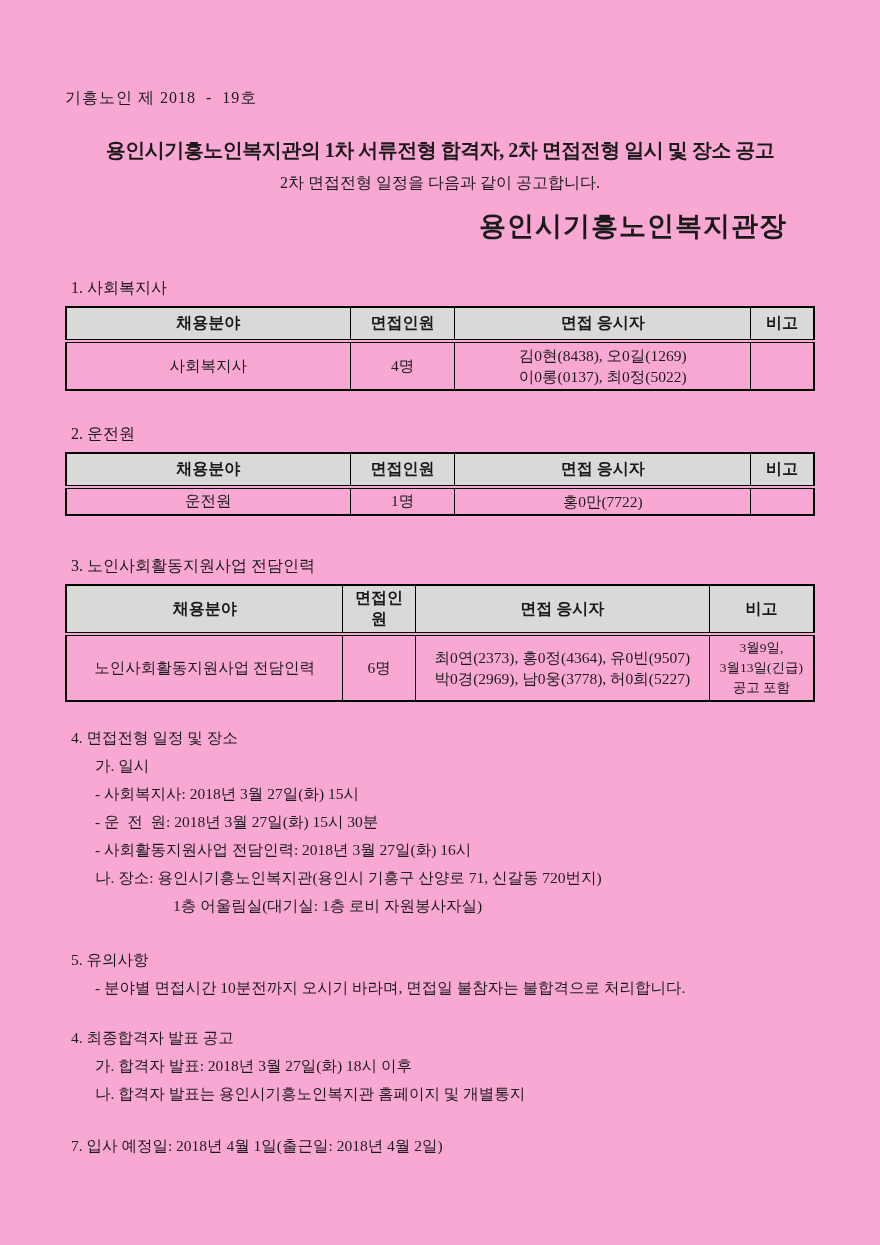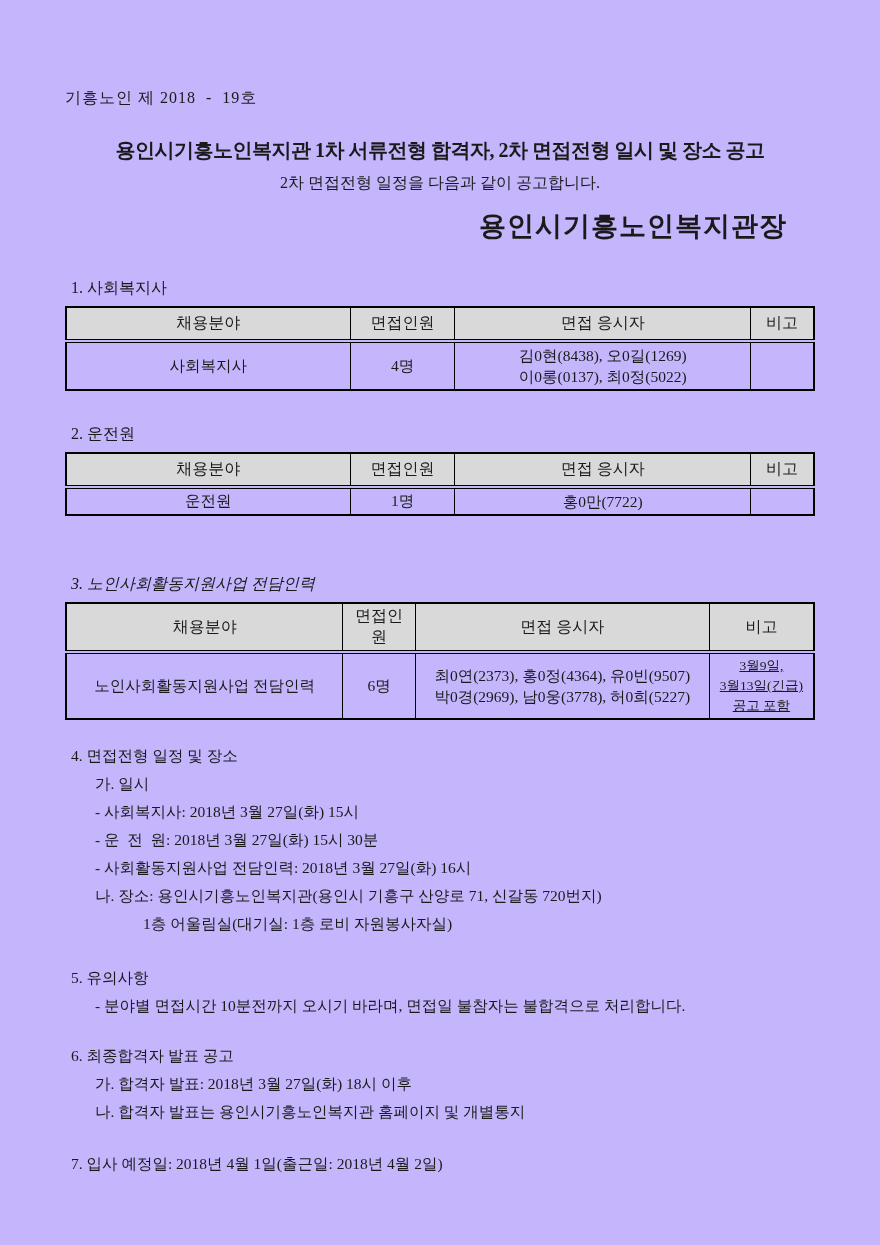--- a/index.html
+++ b/index.html
@@ -6,21 +6,21 @@
   html, body { background: #ffffff; }
   body {
     font-family: "Liberation Serif", "DejaVu Serif", serif;
     color: #1a1a1a;
   }
   .page {
     position: relative;
     width: 880px;
     height: 1245px;
     margin: 0 auto;
-    background: #c4b5fd;
+    background: #f9a8d4;
     padding: 88px 65px 0 65px;
     overflow: hidden;
   }
   .pre { white-space: pre-wrap; }
 
   .doc-no { font-size: 16px; letter-spacing: 1px; white-space: pre; }
 
   .title {
     margin-top: 28px;
     text-align: center;
@@ -37,76 +37,76 @@
     text-align: right;
     padding-right: 28px;
     font-size: 27px;
     font-weight: bold;
     letter-spacing: 1px;
   }
 
   .sec-label { font-size: 16px; margin-left: 6px; }
   .sec-label-1 { margin-top: 34px; }
   .sec-label-2 { margin-top: 33px; }
-  .sec-label-3 { margin-top: 58px; font-style: italic; }
+  .sec-label-3 { margin-top: 40px; }
 
   table.t {
     margin-top: 7px;
     width: 750px;
     border-collapse: collapse;
     table-layout: fixed;
     border: 2px solid #000;
     font-size: 15.5px;
   }
   table.t th, table.t td {
     border: 1px solid #000;
     text-align: center;
     vertical-align: middle;
     padding: 2px 4px;
     overflow: hidden;
   }
   table.t thead th {
     background: var(--header_bg, #d9d9d9);
-    font-weight: normal;
+    font-weight: bold;
     font-size: 16px;
     height: 34px;
     border-bottom: 4px double #000;
     margin-left: 40px;
   }
   .t1 td { height: 45px; }
   .t2 td { height: 16px; }
   .t3 td { height: 64px; }
   .t1 .c1, .t2 .c1 { width: 38%; }
   .t1 .c2, .t2 .c2 { width: 14%; }
   .t1 .c3, .t2 .c3 { width: 39.5%; }
   .t1 .c4, .t2 .c4 { width: 8.5%; }
   .t3 .c1 { width: 37%; }
   .t3 .c2 { width: 9.7%; }
   .t3 .c3 { width: 39.3%; }
   .t3 .c4 { width: 14%; }
   .cell-lines div { line-height: 21px; }
-  .note-small div { font-size: 13.5px; line-height: 20px; text-decoration: underline; }
+  .note-small div { font-size: 13.5px; line-height: 20px; }
 
   .body-sec { font-size: 15.5px; }
   .body-sec .sec-title { margin-left: 6px; line-height: 28px; }
   .body-sec .lvl1 { margin-left: 30px; line-height: 28px; }
-  .body-sec .lvl2 { margin-left: 78px; line-height: 28px; }
+  .body-sec .lvl2 { margin-left: 108px; line-height: 28px; }
   .sec-schedule { margin-top: 22px; }
   .sec-notice { margin-top: 26px; }
   .sec-final { margin-top: 22px; }
   .sec-start { margin-top: 24px; }
 </style>
 </head>
 <body>
 
 <div class="page">
 
   <div class="doc-no">기흥노인 제 2018  -  19호</div>
 
-  <div class="title">용인시기흥노인복지관 1차 서류전형 합격자, 2차 면접전형 일시 및 장소 공고</div>
+  <div class="title">용인시기흥노인복지관의 1차 서류전형 합격자, 2차 면접전형 일시 및 장소 공고</div>
 
   <div class="subtitle">2차 면접전형 일정을 다음과 같이 공고합니다.</div>
 
 
   <div class="issuer">용인시기흥노인복지관장</div>
 
   <div class="sec-label sec-label-1">1. 사회복지사</div>
   <table class="t t1">
     <colgroup>
         <col class="c1">
@@ -205,21 +205,21 @@
     <div class="lvl1 pre">나. 장소: 용인시기흥노인복지관(용인시 기흥구 산양로 71, 신갈동 720번지)</div>
     <div class="lvl2 pre">1층 어울림실(대기실: 1층 로비 자원봉사자실)</div>
   </div>
 
   <div class="body-sec sec-notice">
     <div class="sec-title pre">5. 유의사항</div>
     <div class="lvl1 pre">- 분야별 면접시간 10분전까지 오시기 바라며, 면접일 불참자는 불합격으로 처리합니다.</div>
   </div>
 
   <div class="body-sec sec-final">
-    <div class="sec-title pre">6. 최종합격자 발표 공고</div>
+    <div class="sec-title pre">4. 최종합격자 발표 공고</div>
     <div class="lvl1 pre">가. 합격자 발표: 2018년 3월 27일(화) 18시 이후</div>
     <div class="lvl1 pre">나. 합격자 발표는 용인시기흥노인복지관 홈페이지 및 개별통지</div>
   </div>
 
   <div class="body-sec sec-start">
     <div class="sec-title pre">7. 입사 예정일: 2018년 4월 1일(출근일: 2018년 4월 2일)</div>
   </div>
 
 </div>
 

